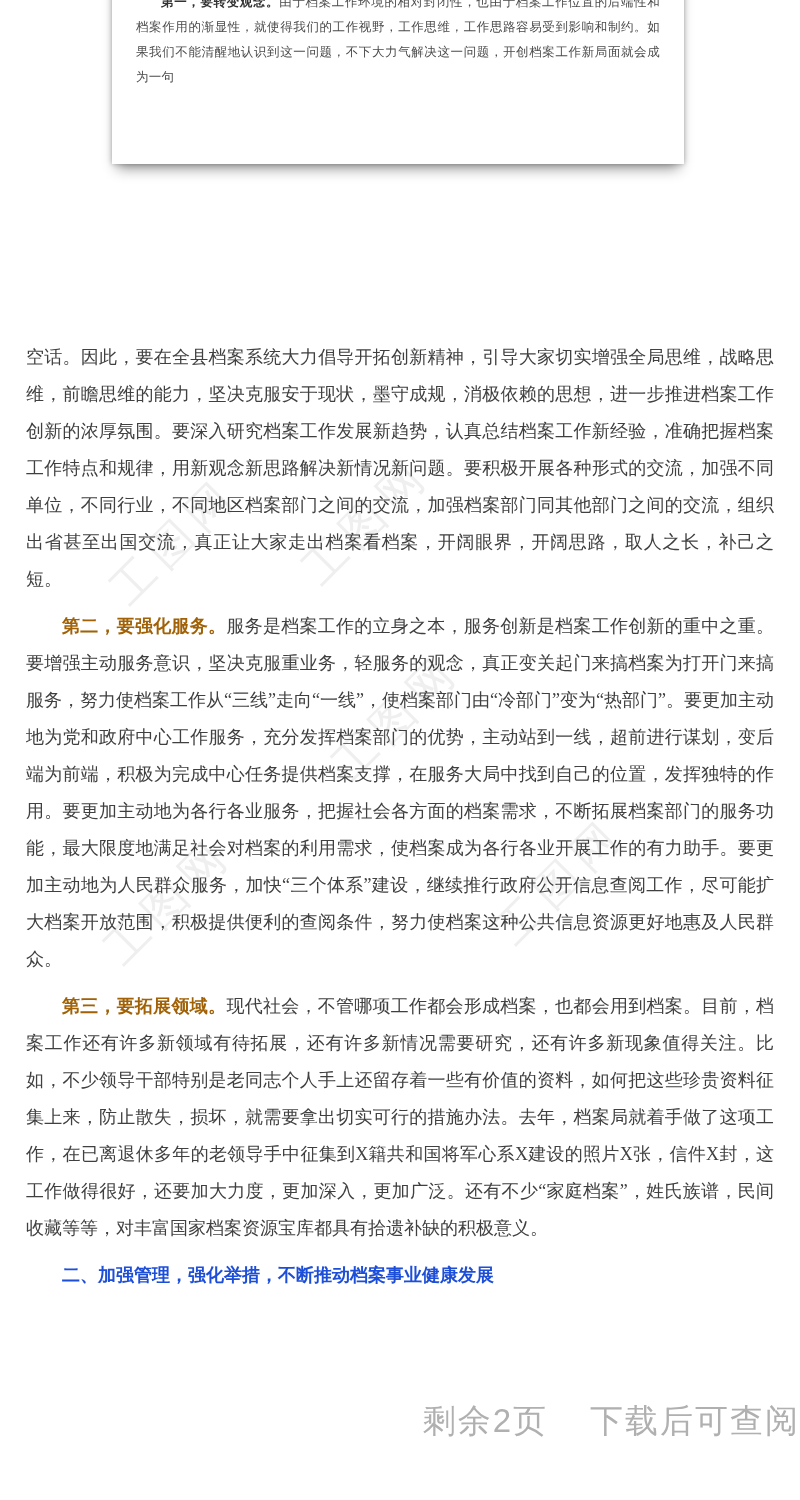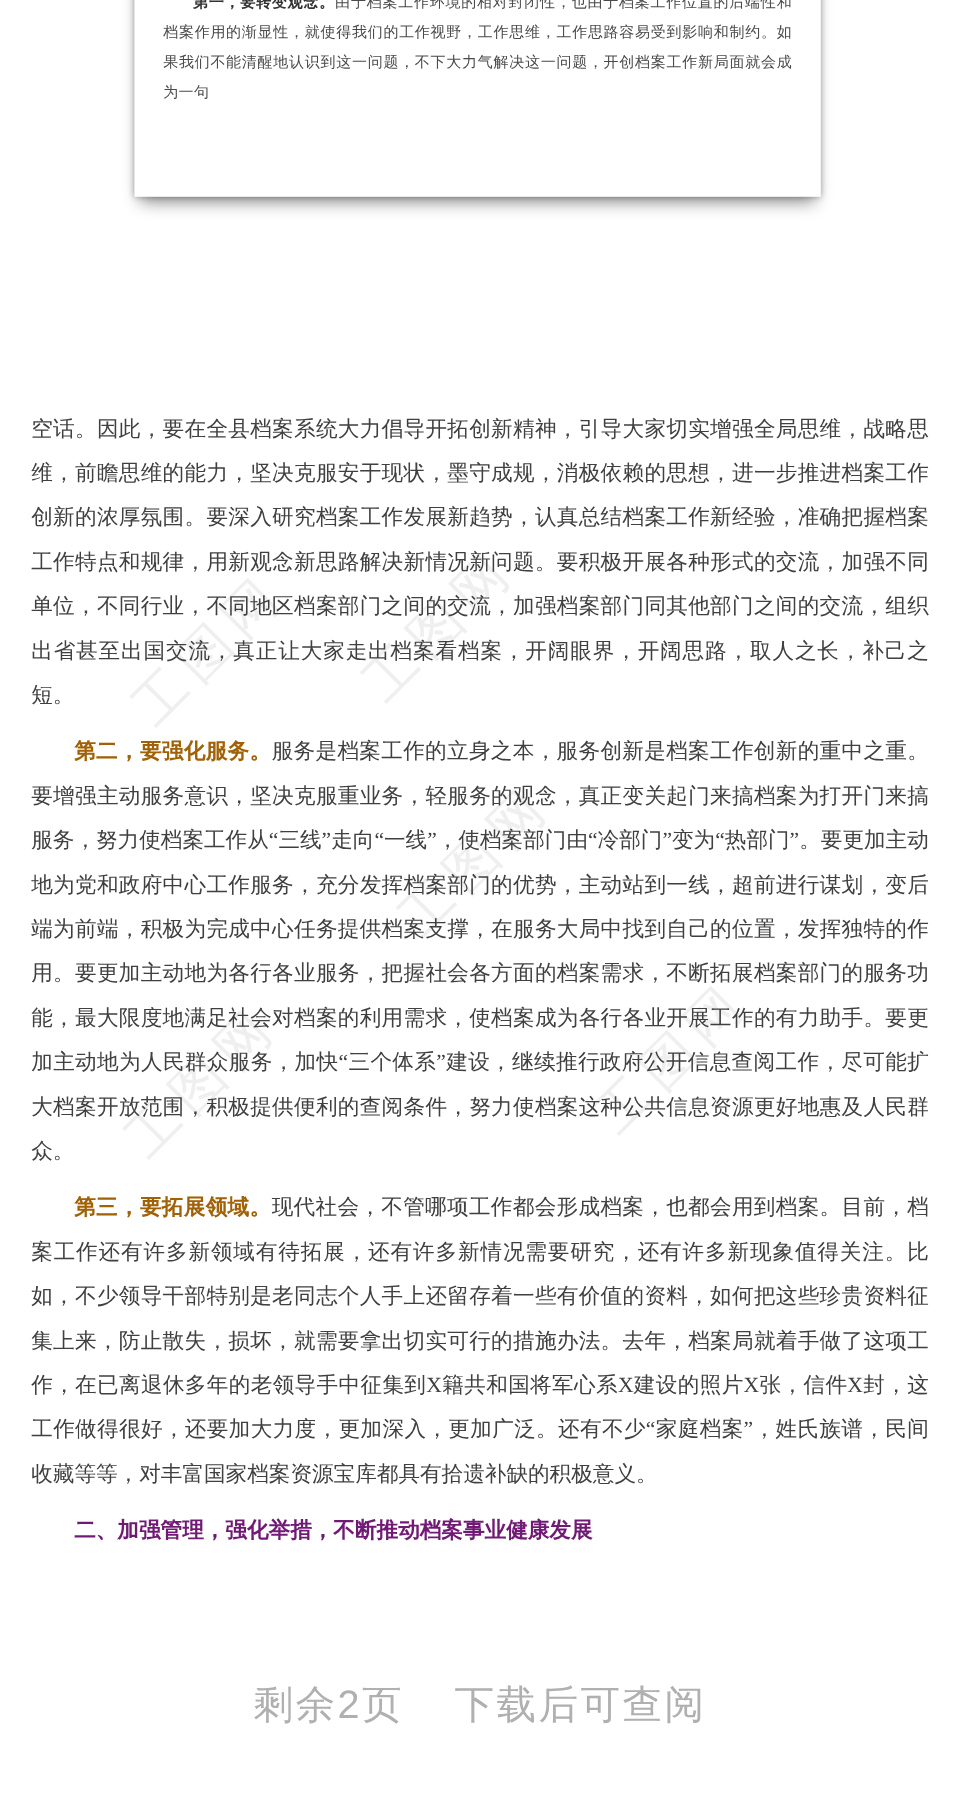--- a/index.html
+++ b/index.html
@@ -64,30 +64,30 @@
     z-index: 2;
   }
   .doc-body p { margin: 0 0 10px 0; font-family: Liberation Serif, serif; }
   .doc-body p.indent { text-indent: 2em; }
   .doc-body .lead { font-weight: bold; color: #a16207; }
   .doc-heading {
     margin: 0 0 10px 0;
     font-size: 18px;
     line-height: 37px;
     font-weight: bold;
-    color: #701a75;
+    color: #1d4ed8;
     text-indent: 2em;
   }
 
   
   .footer-hint {
     position: absolute;
     left: 0; top: 1399px;
     width: 800px;
-    text-align: center;
+    text-align: right;
     font-family: "Liberation Sans", "DejaVu Sans", sans-serif;
     font-size: 33px;
     color: #b0b0b0;
     letter-spacing: 2px;
     z-index: 2;
   }
   .footer-hint .gap { display: inline-block; width: 42px; }
 </style>
 </head>
 <body>

